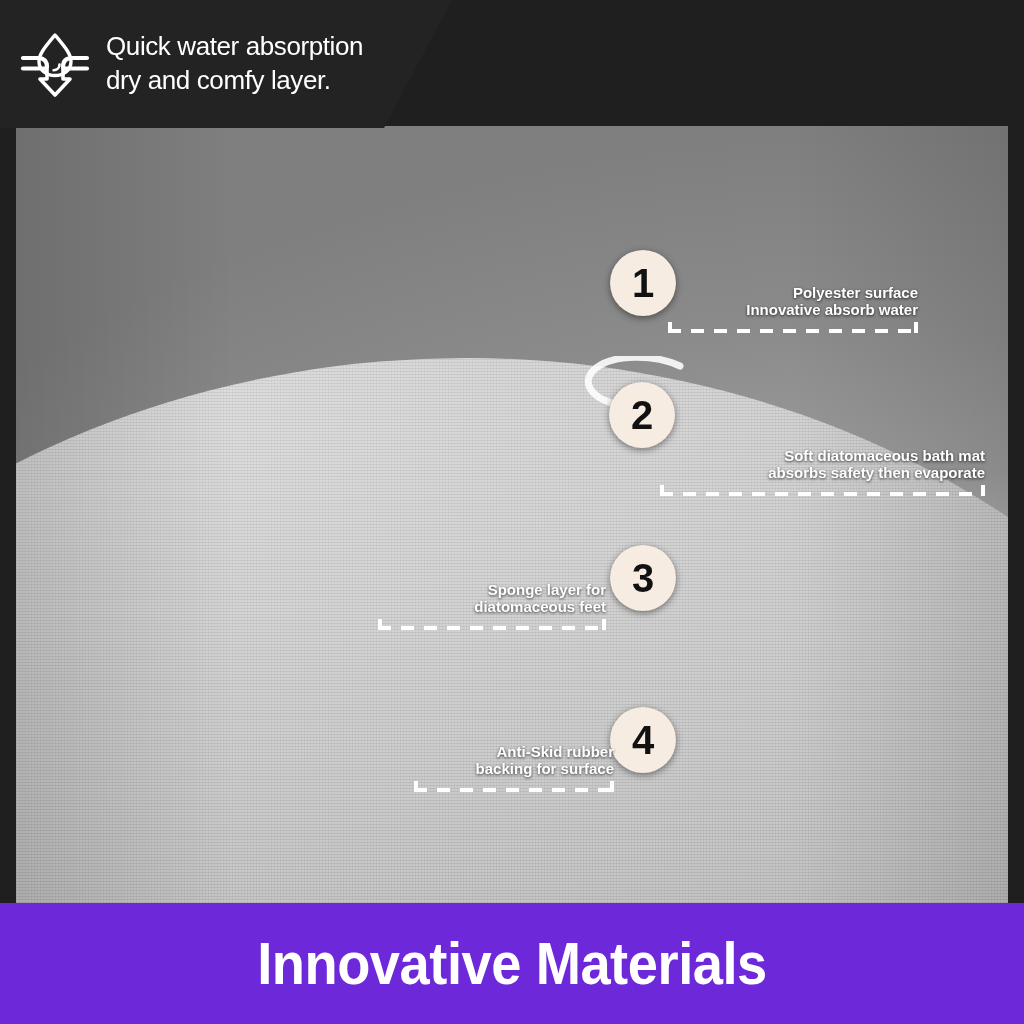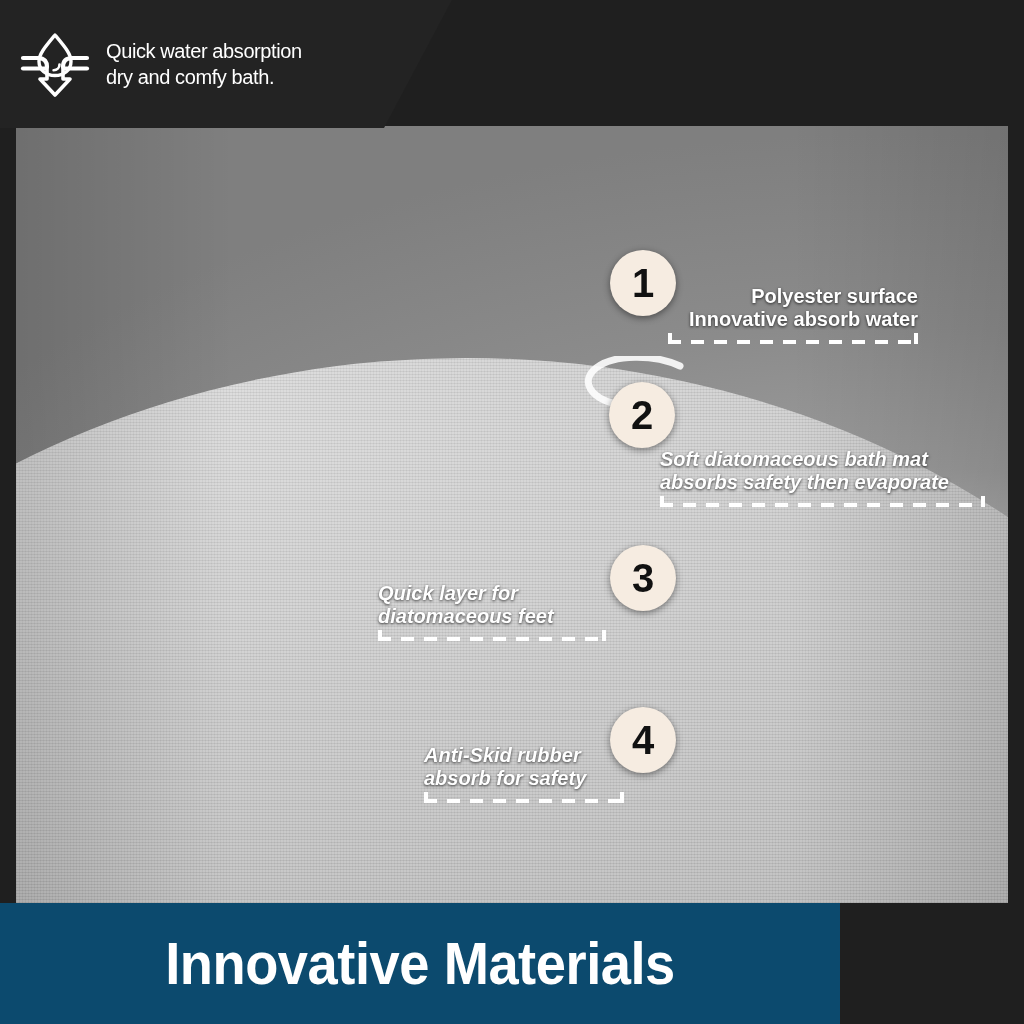--- a/index.html
+++ b/index.html
@@ -16,21 +16,21 @@
     background:#232323;
     clip-path:polygon(0 0, 452px 0, 384px 128px, 0 128px);
     z-index:6;
   }
   .header-inner{
     position:absolute;left:0;top:0;width:452px;height:128px;
     display:flex;align-items:center;gap:14px;padding-left:18px;box-sizing:border-box;
   }
   .abs-icon{width:74px;height:74px;flex:0 0 74px;}
   .header-text{
-    color:#ffffff;font-size:20px;line-height:1.30;
+    color:#ffffff;font-size:26px;line-height:1.30;
     letter-spacing:-0.4px;font-weight:400;white-space:nowrap;
   }
 
   
   .photo{
     position:absolute;left:16px;top:126px;width:992px;height:777px;
     overflow:hidden;background:#8f8f8f;z-index:1;
   }
   
   .bg-grad{
@@ -118,43 +118,43 @@
 
   
   .badge{
     position:absolute;z-index:5;width:66px;height:66px;border-radius:50%;
     background:#f6ece1;display:flex;align-items:center;justify-content:center;
     color:#111111;font-size:40px;font-weight:700;line-height:1;
     box-shadow:0 2px 7px rgba(0,0,0,.45);
   }
   .callout{position:absolute;z-index:5;color:#ffffff;}
   .callout .ctext{
-    font-size:20px;font-weight:700;line-height:1.13;
+    font-size:15px;font-weight:700;line-height:1.13;
     text-shadow:0 1px 3px rgba(0,0,0,.75);white-space:nowrap;
   }
   .callout .cline{
     margin-top:3px;height:11px;position:relative;
   }
   .callout .cline .dash{
     position:absolute;left:0;right:0;bottom:0;height:4px;
     background-image:repeating-linear-gradient(90deg,#ffffff 0 13px, rgba(0,0,0,0) 13px 23px);
   }
   .callout .cline .tick-l,
   .callout .cline .tick-r{
     position:absolute;bottom:0;width:4px;height:11px;background:#ffffff;
   }
   .callout .cline .tick-l{left:0;}
   .callout .cline .tick-r{right:0;}
   .callout.right-al .ctext{text-align:right;}
-  .callout.center-al .ctext{text-align:left;font-style:italic;}
+  .callout.center-al .ctext{text-align:right;}
 
   
   .footer{
-    position:absolute;left:0;bottom:0;width:840px;height:121px;
-    display:flex;align-items:center;justify-content:center;z-index:6;background:#0c4a6e;
+    position:absolute;left:0;bottom:0;width:1024px;height:121px;
+    display:flex;align-items:center;justify-content:center;z-index:6;background:#6d28d9;
   }
   .footer-title{
     color:#ffffff;font-size:59px;font-weight:700;letter-spacing:-0.5px;
     transform:scaleX(.92);transform-origin:center;
   }
 </style>
 </head>
 <body>
 
 <div class="stage">
@@ -198,21 +198,21 @@
 
       <path d="M69 31 L 54 31 C 47 31, 45 35, 45 40" fill="none" stroke="#ffffff" stroke-width="4.2" stroke-linecap="round"></path>
 
       <path d="M5 41.5 L 28 41.5" fill="none" stroke="#ffffff" stroke-width="4.2" stroke-linecap="round"></path>
       <path d="M46 41.5 L 69 41.5" fill="none" stroke="#ffffff" stroke-width="4.2" stroke-linecap="round"></path>
 
       <path d="M29 40 L 29 52 L 22 52 L 37 68 L 52 52 L 45 52 L 45 40" fill="none" stroke="#ffffff" stroke-width="3.6" stroke-linejoin="round" stroke-linecap="round"></path>
     </svg>
     <div class="header-text">
       <div>Quick water absorption</div>
-      <div>dry and comfy bath.</div>
+      <div>dry and comfy layer.</div>
     </div>
   </div>
 
   <div class="badge" style="left:610px;top:250px;">
     <span>1</span>
   </div>
   <div class="callout right-al" style="left:668px;top:285px;width:250px;">
     <div class="ctext">
       <div>Polyester surface</div>
       <div>Innovative absorb water</div>
@@ -237,37 +237,37 @@
       <span class="dash"></span>
       <span class="tick-r"></span>
     </div>
   </div>
 
   <div class="badge" style="left:610px;top:545px;">
     <span>3</span>
   </div>
   <div class="callout center-al" style="left:378px;top:582px;width:228px;">
     <div class="ctext">
-      <div>Quick layer for</div>
+      <div>Sponge layer for</div>
       <div>diatomaceous feet</div>
     </div>
     <div class="cline">
       <span class="tick-l"></span>
       <span class="dash"></span>
       <span class="tick-r"></span>
     </div>
   </div>
 
   <div class="badge" style="left:610px;top:707px;">
     <span>4</span>
   </div>
-  <div class="callout center-al" style="left:424px;top:744px;width:200px;">
+  <div class="callout center-al" style="left:414px;top:744px;width:200px;">
     <div class="ctext">
       <div>Anti-Skid rubber</div>
-      <div>absorb for safety</div>
+      <div>backing for surface</div>
     </div>
     <div class="cline">
       <span class="tick-l"></span>
       <span class="dash"></span>
       <span class="tick-r"></span>
     </div>
   </div>
 
   <div class="footer">
     <div class="footer-title">Innovative Materials</div>

